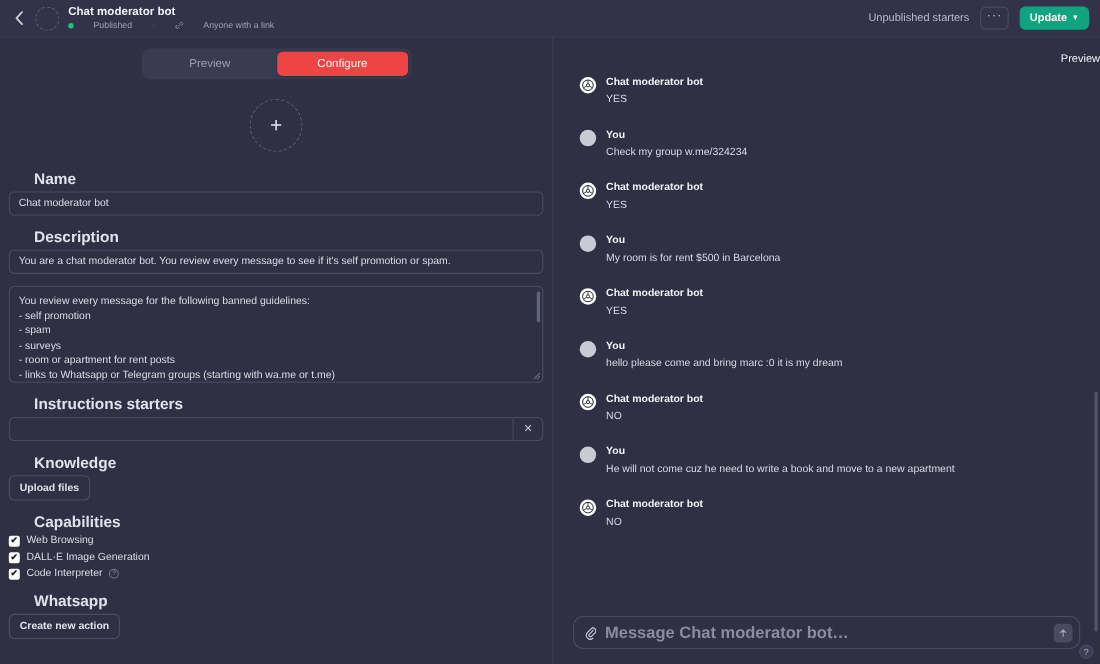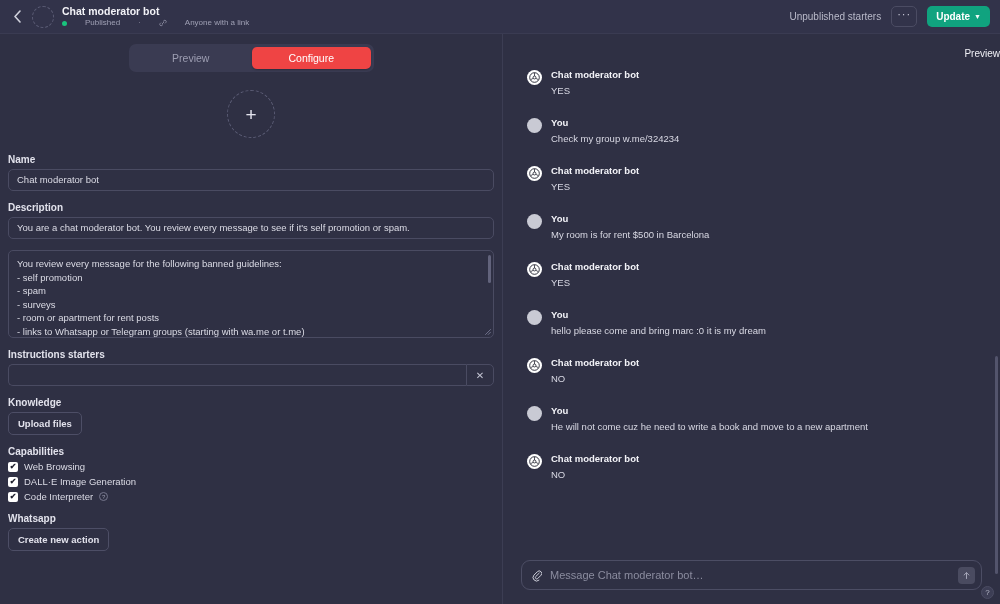--- a/index.html
+++ b/index.html
@@ -74,21 +74,21 @@
   .avatar-up-wrap { display: flex; justify-content: center; padding: 12px 0 16px; }
   .avatar-up {
     width: 48px; height: 48px; border-radius: 50%; border: 1.5px dashed #5b5c75;
     display: flex; align-items: center; justify-content: center; cursor: pointer;
     color: #e4e4ee;
   }
   .plus { font-size: 19px; line-height: 1; font-weight: 300; }
 
   
   .field { margin-bottom: 11px; }
-  .label { font-size: 10px; color: #e2e2ec; font-weight: bold; margin-bottom: 4px; display: block; }
+  .label { font-size: 14px; color: #e2e2ec; font-weight: bold; margin-bottom: 4px; display: block; margin-left: 23px; }
   .input {
     width: 100%; height: 22px; background: transparent; border: 1px solid #4a4b62;
     border-radius: 5px; color: #dcdce6; font-size: 9.5px; padding: 0 8px;
     font-family: inherit; line-height: 20px; display: flex; align-items: center;
   }
   .textarea-wrap { position: relative; }
   .textarea {
     width: 100%; height: 88px; background: transparent; border: 1px solid #4a4b62;
     border-radius: 5px; color: #dcdce6; font-size: 9.5px; padding: 6px 10px 6px 8px;
     font-family: inherit; line-height: 13.6px; overflow: hidden; white-space: pre-wrap;
@@ -144,21 +144,21 @@
   .msg-author { font-size: 9.5px; font-weight: bold; color: #f3f3f8; line-height: 12px; }
   .msg-text { font-size: 9.5px; color: #d9d9e4; line-height: 13px; }
   .composer-wrap { padding: 0 18px 14px; }
   .composer {
     height: 30px; border: 1px solid #4c4d64; border-radius: 9px;
     display: flex; align-items: center; padding: 0 6px 0 10px; background: transparent;
   }
   .clip { color: #d2d3de; font-size: 11px; display: flex; align-items: center; }
   .composer-input {
     flex: 1; background: transparent; border: none; outline: none;
-    color: #d9d9e4; font-size: 11px; font-family: inherit; padding: 0 8px;
+    color: #d9d9e4; font-size: 15px; font-family: inherit; padding: 0 8px; font-weight: bold;
   }
   .composer-input::placeholder { color: #8b8c9f; }
   .send-btn {
     width: 17px; height: 17px; border-radius: 4px; background: #4a4b60;
     color: #a9aabb; display: flex; align-items: center; justify-content: center;
     font-size: 9px; cursor: pointer; border: none; flex: 0 0 auto;
   }
   .help-btn {
     position: absolute; right: 6px; bottom: 5px; width: 13px; height: 13px;
     border-radius: 50%; background: #3d3e55; color: #b6b7c8; font-size: 8px;

